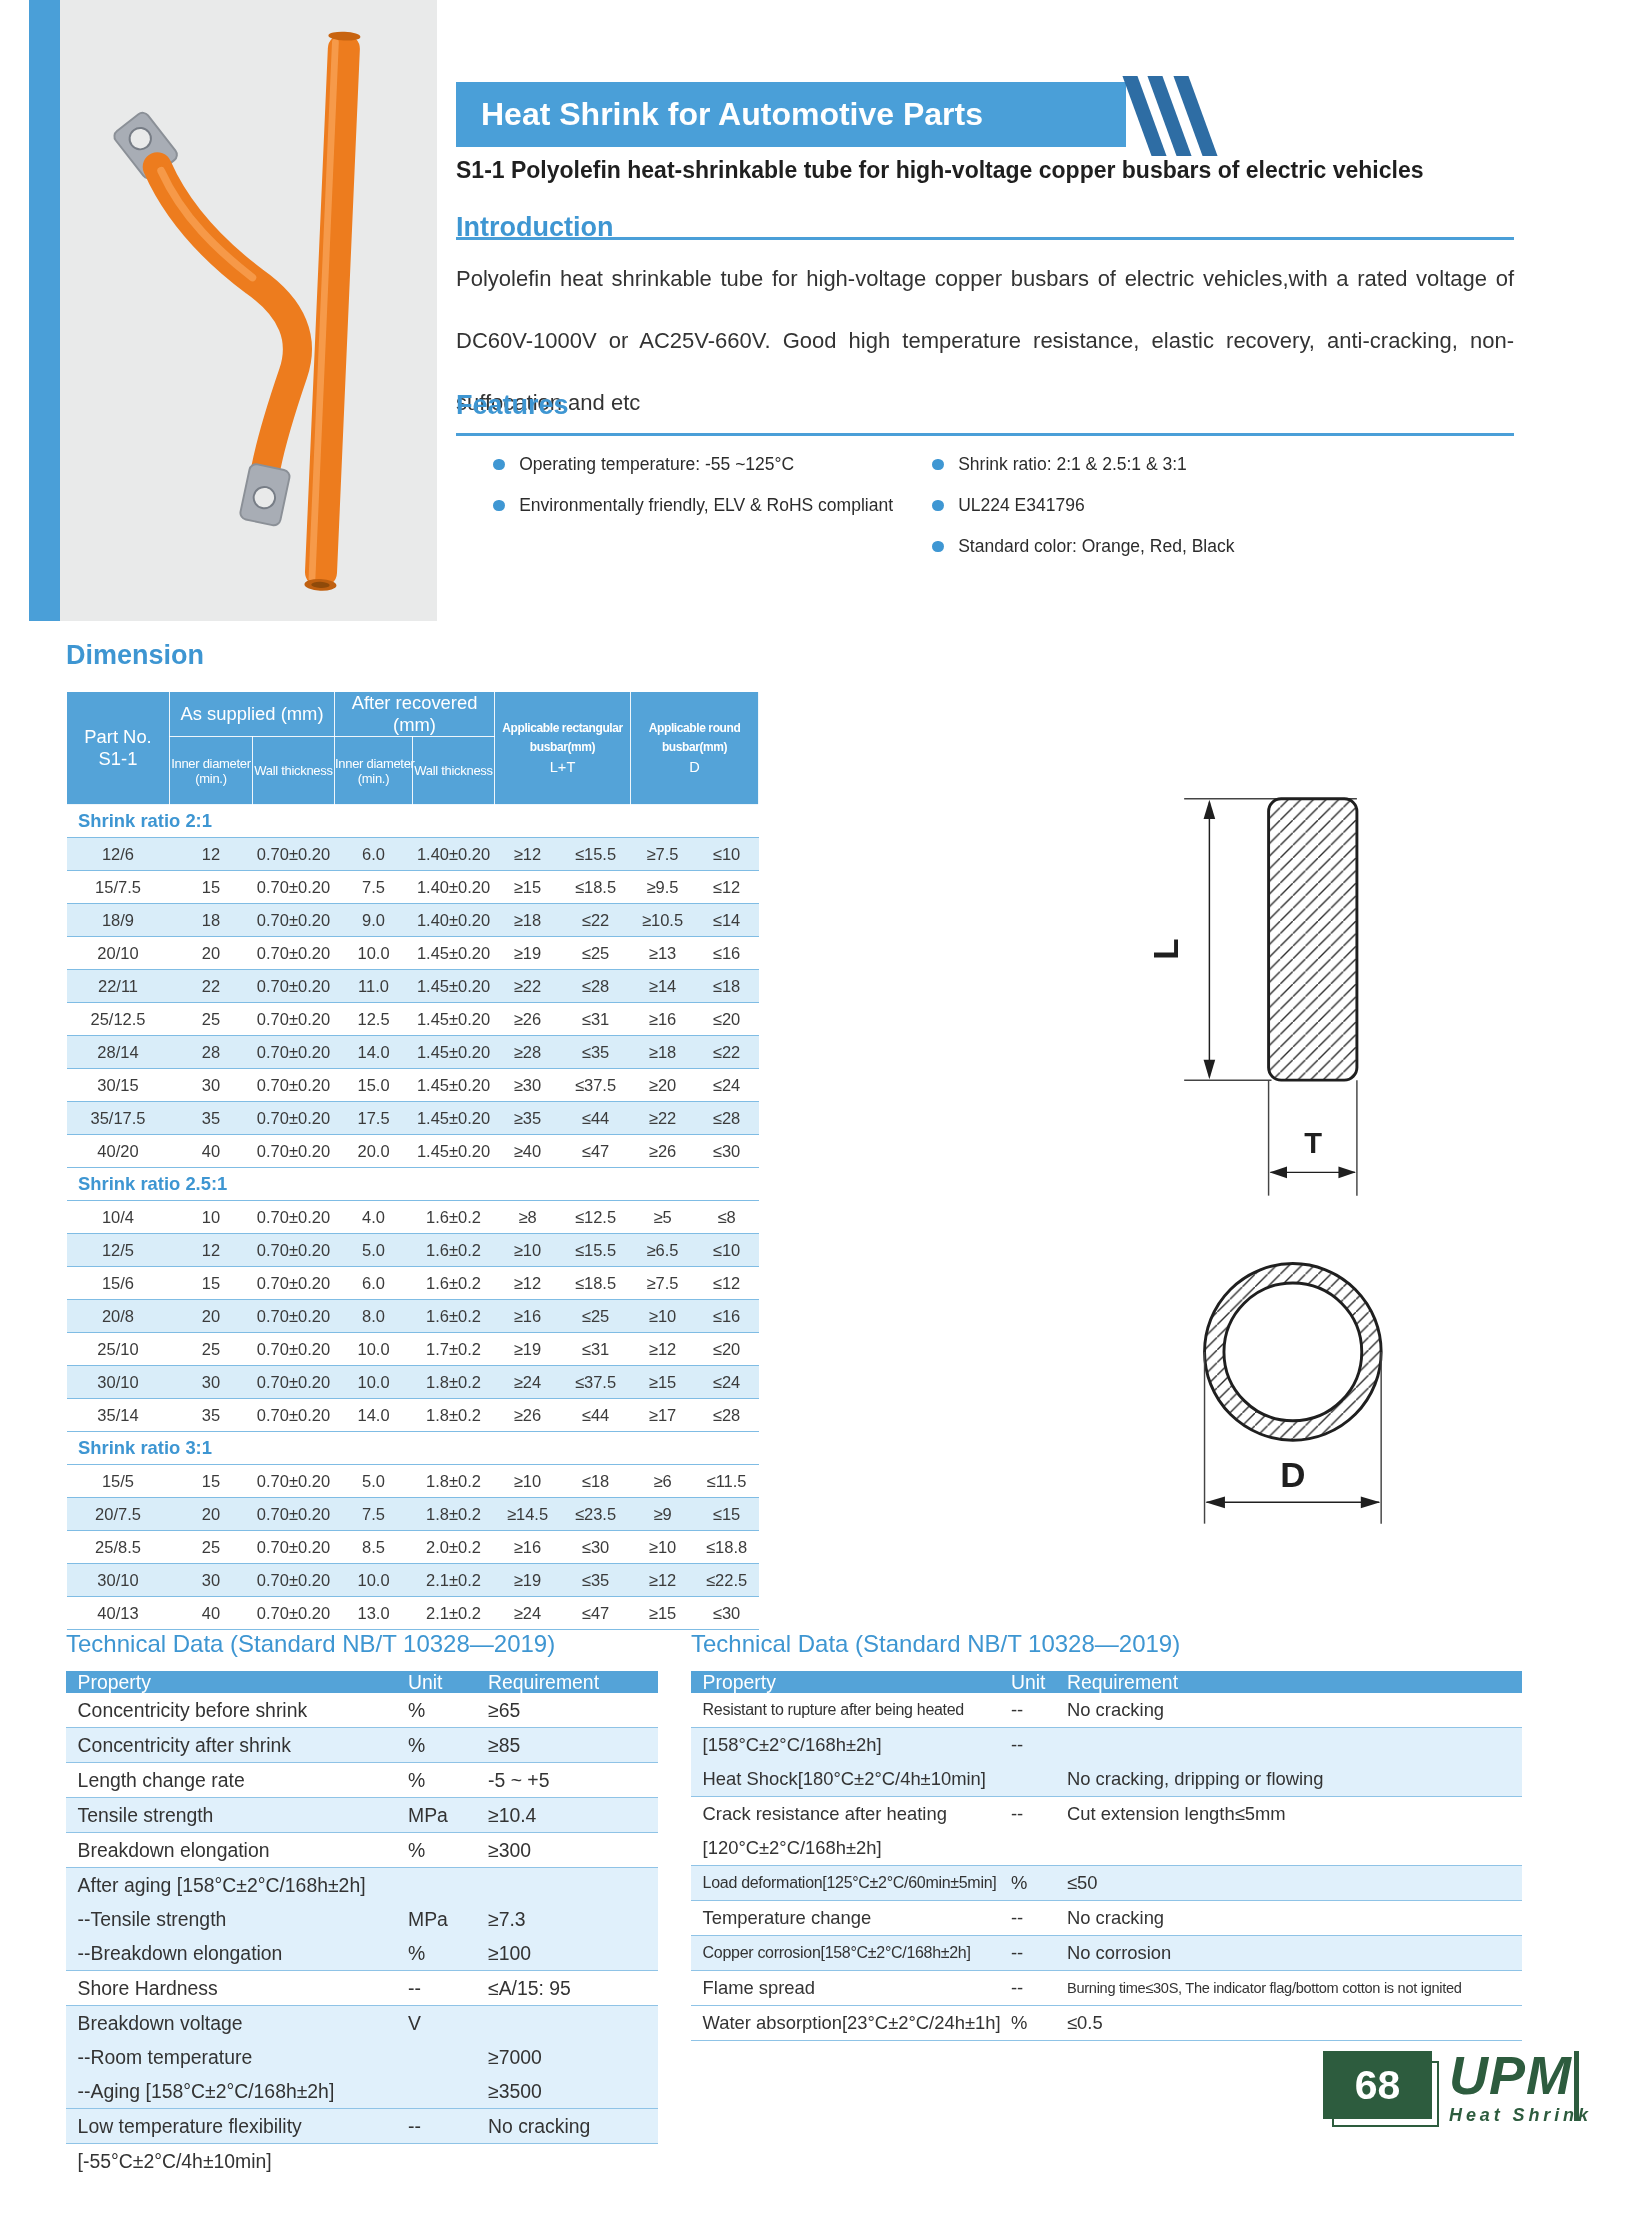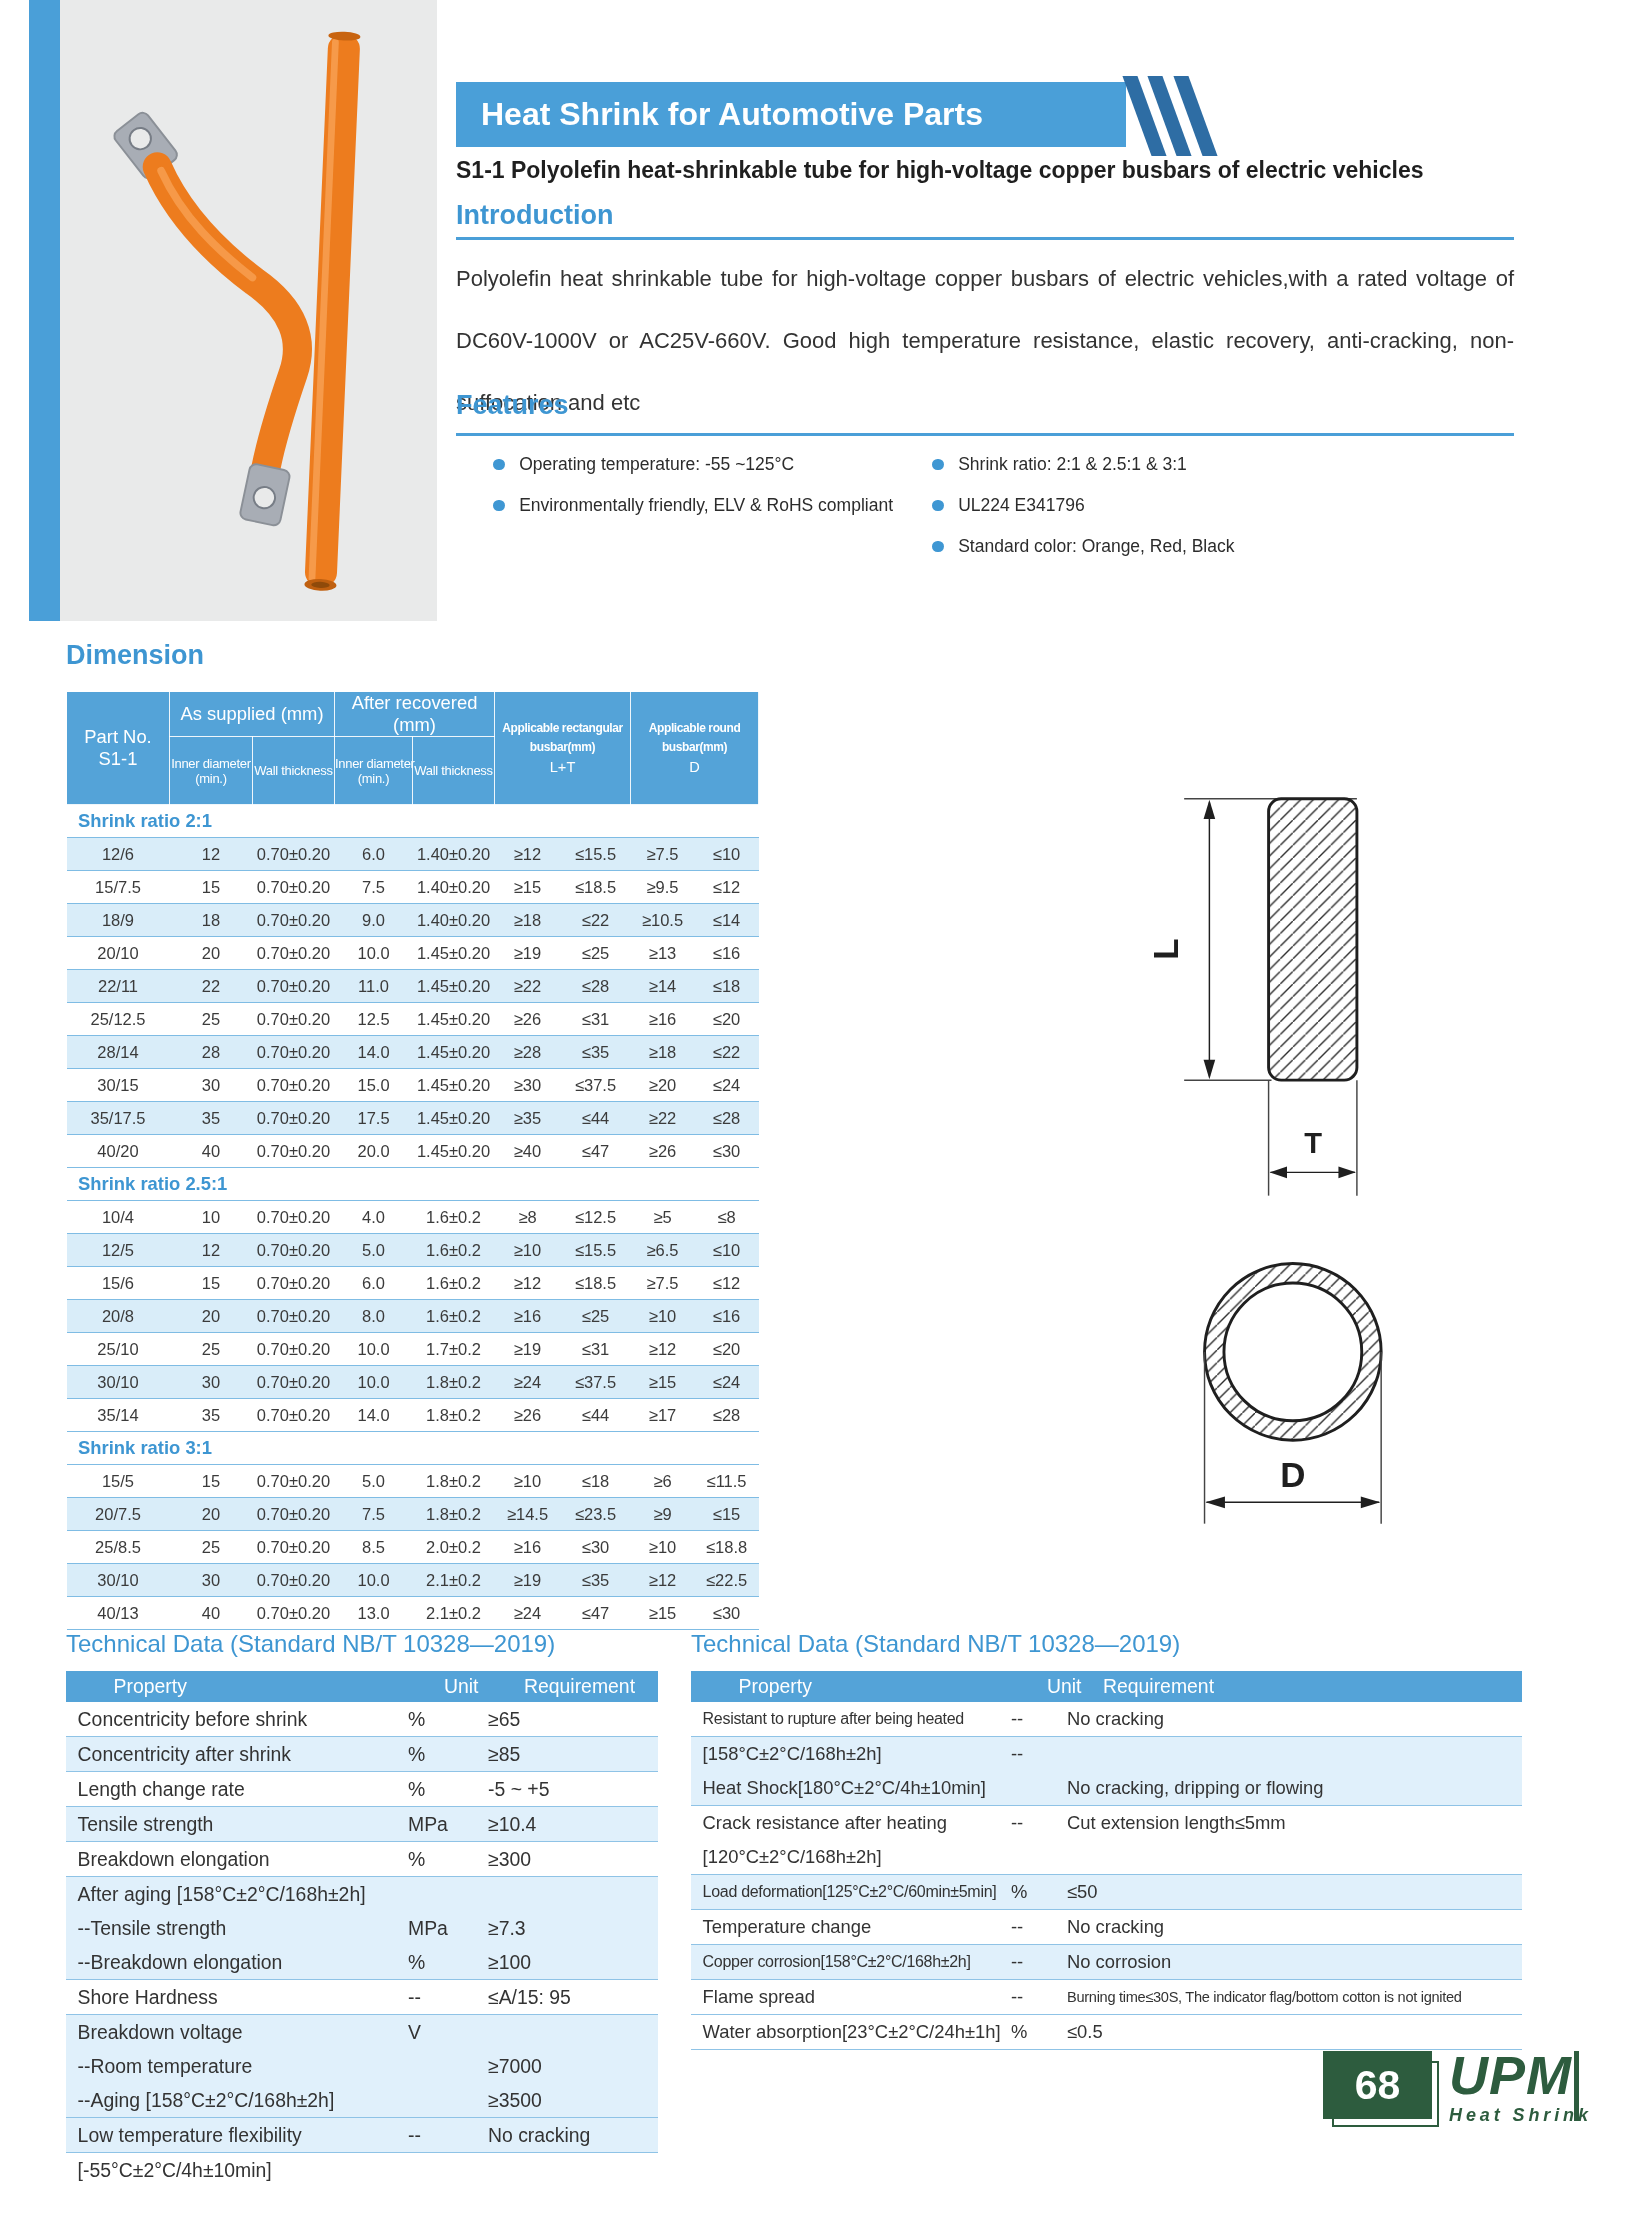--- a/index.html
+++ b/index.html
@@ -13,21 +13,21 @@
 
   
   .banner { position:absolute; left:456px; top:82px; width:670px; height:65px; background:#4a9fd8;
             color:#fff; font-size:32px; font-weight:bold; line-height:65px; padding-left:25px; }
   .stripes { position:absolute; left:1137px; top:76px; height:80px; display:flex; gap:10.7px; }
   .stripes i { display:block; width:14.6px; height:80px; background:#2e6da4; transform:skewX(20deg); }
 
   .product-title { position:absolute; left:456px; top:157px; width:1063px; font-size:23px; font-weight:bold; color:#1f1f1f; }
 
   .sec-heading { position:absolute; font-size:27px; font-weight:bold; color:#3e96d2; }
-  #intro-heading { left:456px; top:200px; }
+  #intro-heading { left:456px; top:212px; }
   .rule { position:absolute; left:456px; width:1058px; height:2.9px; background:#4a9fd8; }
   #intro-rule { top:237px; }
   .intro-body { position:absolute; left:456px; top:248px; width:1058px; font-size:22px; line-height:62px;
                 color:#333; text-align:justify; }
   #features-heading { left:456px; top:390px; }
   #features-rule { top:433px; }
 
   .features-col { position:absolute; top:444px; }
   #features-left { left:493px; }
   #features-right { left:932px; }
@@ -54,21 +54,21 @@
   
   #diagrams { position:absolute; left:1116px; top:757px; }
 
   
   .tech-heading { position:absolute; top:1630px; font-size:24px; font-weight:normal; color:#3e96d2; white-space:nowrap; }
   #tech-left-heading { left:66px; }
   #tech-right-heading { left:691px; }
   .tech-table { position:absolute; top:1671px; }
   #tech-left-table  { left:66px;  width:592px; }
   #tech-right-table { left:691px; width:831px; }
-  .tt-head { display:grid; background:#54a3d8; color:#fff; font-size:19.4px; height:31px; align-items:center;padding-left:36px; }
+  .tt-head { display:grid; background:#54a3d8; color:#fff; font-size:19.4px; height:22px; align-items:center; }
   #tech-left-table  .tt-head, #tech-left-table  .tt-line { grid-template-columns:342px 80px 171px; }
   #tech-right-table .tt-head, #tech-right-table .tt-line { grid-template-columns:320px 56px 454px; }
   .tt-line { display:grid; height:34px; align-items:center; color:#333; font-size:19.4px; }
   #tech-right-table .tt-line { font-size:18.4px; }
   .block { border-bottom:1px solid #8fc3e6; }
   #tech-left-table .block:last-child { border-bottom:none; }
   .block.shade { background:#e0f0fb; }
   .c-prop, .tt-head .h-prop { padding-left:11.6px; white-space:nowrap; }
   .c-req, .c-unit { white-space:nowrap; }
   .cond { font-size:16px !important; letter-spacing:-0.3px; }

